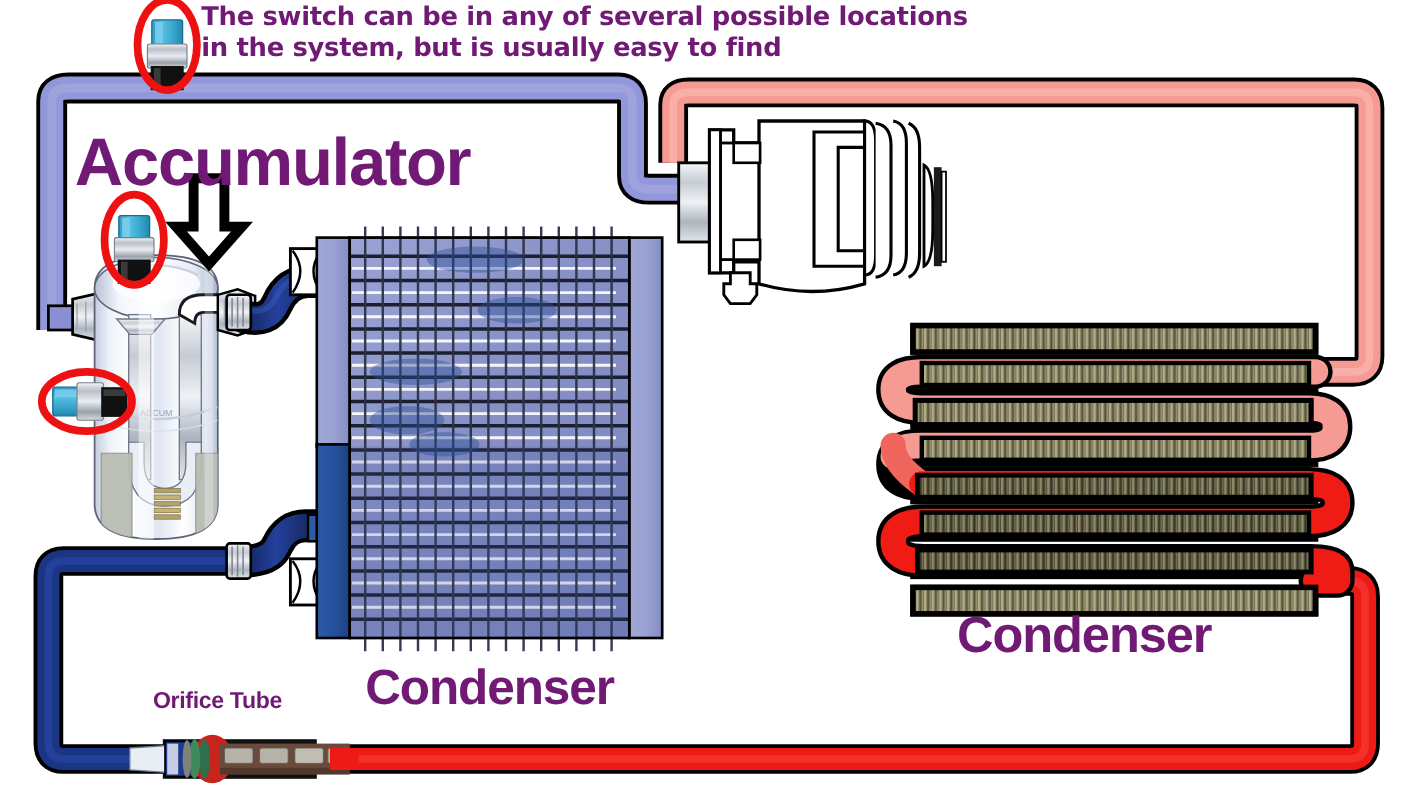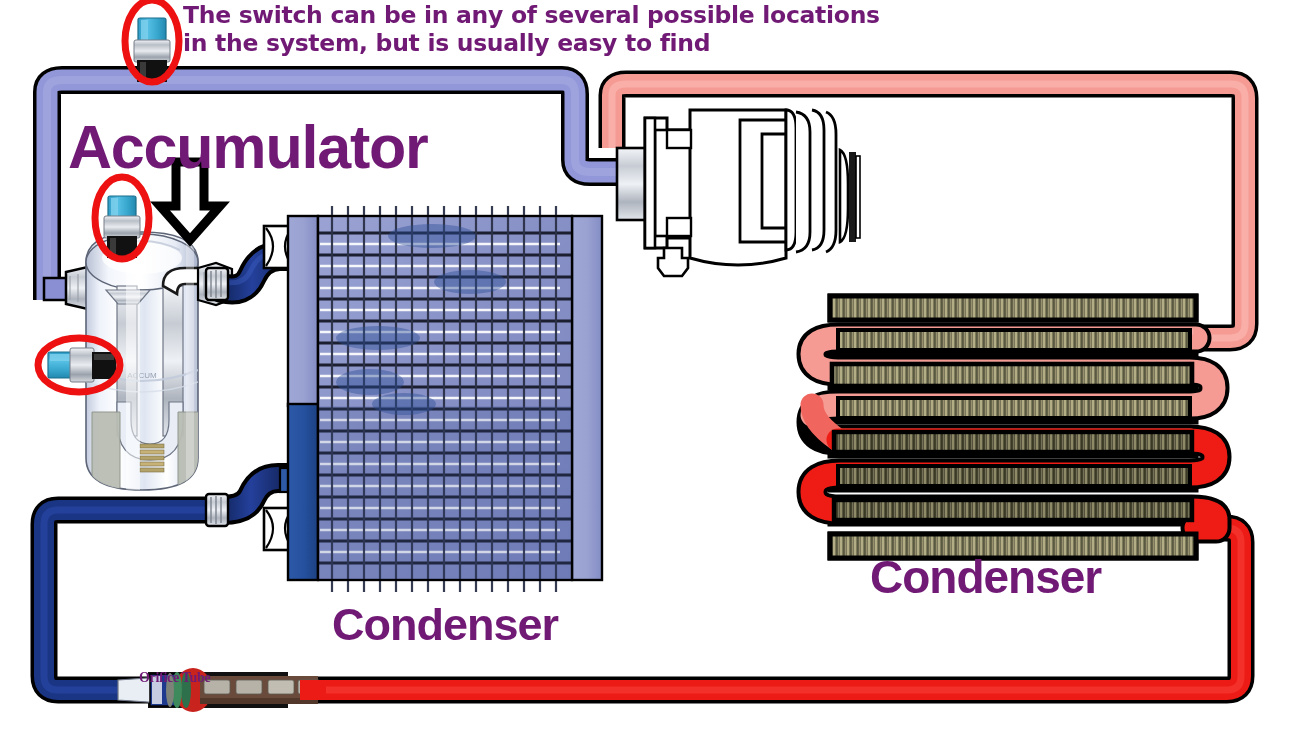--- a/index.html
+++ b/index.html
@@ -53,24 +53,23 @@
     letter-spacing: -1px;
   }
   #label-condenser {
     left: 870px;
     top: 550px;
     font-size: 46px;
     letter-spacing: -1px;
   }
   #label-orifice-tube {
     left: 139px;
-    top: 670px;
-    font-size: 14px;
+    top: 626px;
+    font-size: 21px;
     letter-spacing: -0.3px;
-    font-family: Liberation Serif, serif;
   }
 </style>
 </head>
 <body>
 
 <div id="stage">
 
   <svg class="layer" viewBox="0 0 1291 736">
     <defs>
 

